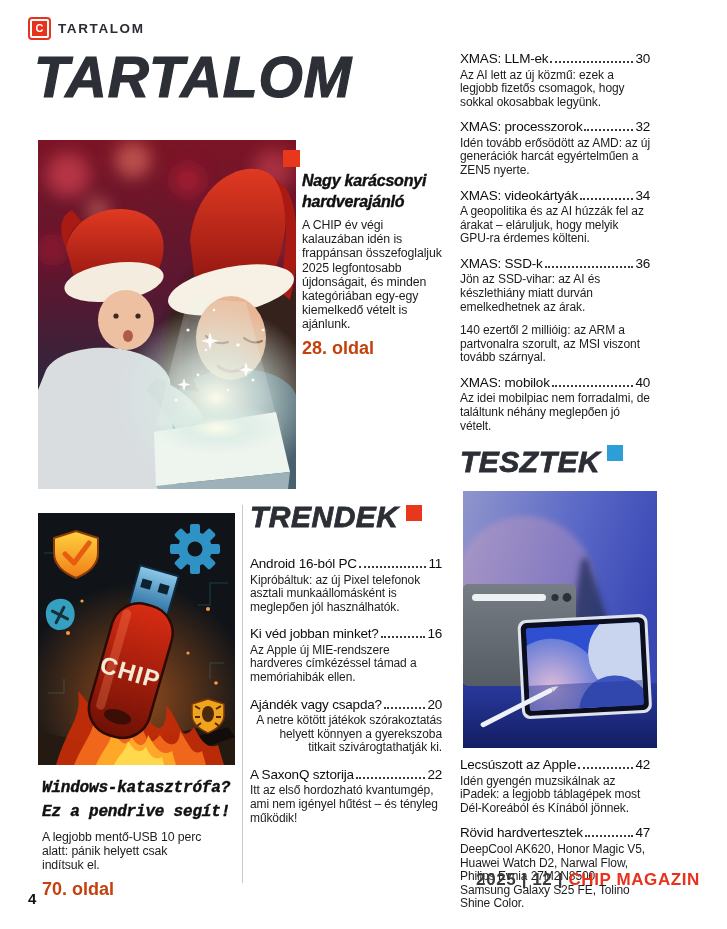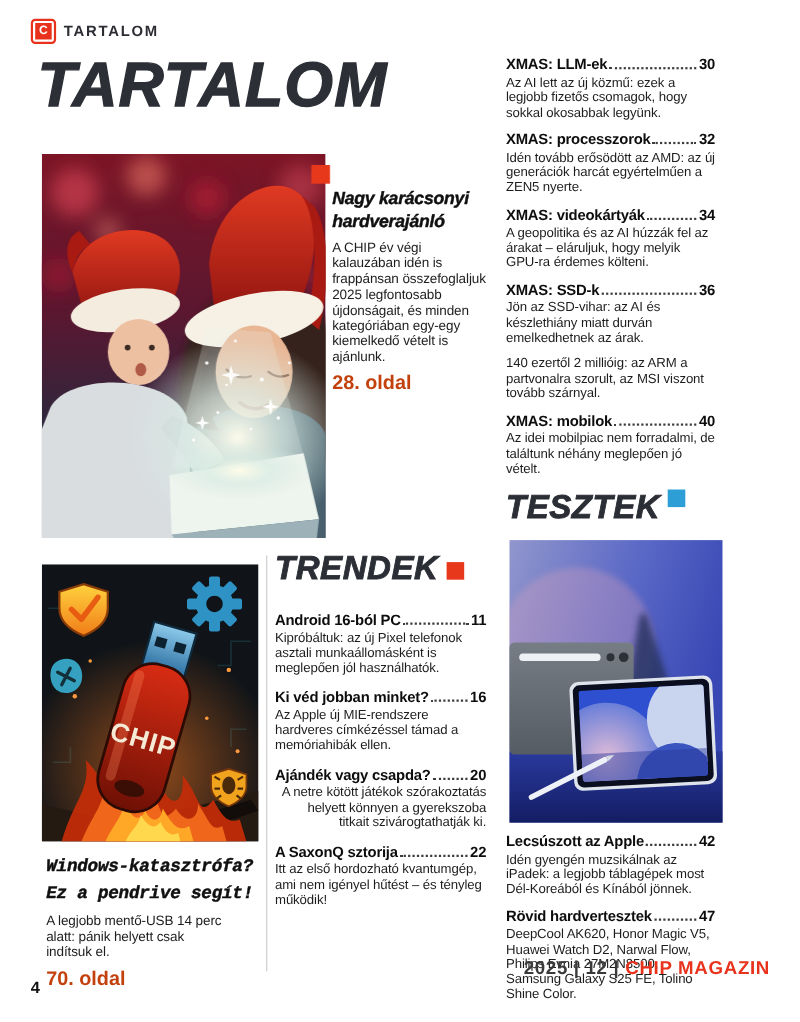--- a/index.html
+++ b/index.html
@@ -21,21 +21,21 @@
   
   .section-head{display:flex;align-items:flex-start;}
   .section-title{font-size:30px;line-height:30px;font-style:italic;font-weight:900;color:#2b2e35;
       -webkit-text-stroke:0.8px #2b2e35;letter-spacing:0.5px;}
   .sq{width:16px;height:16px;display:inline-block;}
   .sq-red{background:#e8381c;}
   .sq-blue{background:#2d9fd6;}
 
   
   .toc-entry{margin-bottom:10px;}
-  .trow{display:flex;align-items:flex-end;font-weight:bold;font-size:13.5px;color:#0d0d0d;letter-spacing:-0.2px;cursor:pointer;}
+  .trow{display:flex;align-items:flex-end;font-weight:normal;font-size:13.5px;color:#0d0d0d;letter-spacing:-0.2px;cursor:pointer;}
   .trow .t{white-space:nowrap;}
   .leader{flex:1;margin:0 2px 3px 2px;border-bottom:2px dotted #3c3c3c;min-width:8px;}
   .toc-desc{margin:2.5px 0 0;font-size:12px;line-height:13.6px;letter-spacing:-0.1px;color:#1d1d1d;}
 
   
   .feature-title{font-size:16px;line-height:21px;font-style:italic;font-weight:900;color:#101010;
       -webkit-text-stroke:0.4px #101010;letter-spacing:-0.2px;}
   .feature-desc{margin:6px 0 0;font-size:12.3px;line-height:14.2px;color:#1d1d1d;letter-spacing:-0.1px;}
   .page-ref{margin-top:6px;font-size:18px;font-weight:bold;color:#c2410c;}
 
@@ -240,28 +240,28 @@
         <path d="M162,196 l-5,-3 M178,196 l5,-3 M162,204 l-5,0 M178,204 l5,0 M163,210 l-4,3 M177,210 l4,3" stroke="#4a2a08" stroke-width="2"></path>
       </g>
     </svg>
   </div>
 
   <div class="abs" style="left:42px;top:776px;width:200px;">
     <div class="feature-title" style="font-size:16px;line-height:24px;font-family:Liberation Mono, monospace;">
       <div>Windows-katasztrófa?</div>
       <div>Ez a pendrive segít!</div>
     </div>
-    <p class="feature-desc" style="width:170px;">A legjobb mentő-USB 14 perc alatt: pánik helyett csak indítsuk el.</p>
+    <p class="feature-desc" style="width:170px;">A legjobb mentő-USB 10 perc alatt: pánik helyett csak indítsuk el.</p>
     <div class="page-ref">70. oldal</div>
   </div>
 
   <div class="abs divider"></div>
 
   <div class="abs" style="left:250px;top:502px;width:192px;">
-    <div class="section-head" style="margin-bottom:24px;align-items:center;">
+    <div class="section-head" style="margin-bottom:24px;">
       <span class="section-title">TRENDEK</span>
       <span class="sq sq-red" style="margin-left:7px;margin-top:3px;"></span>
     </div>
 
 
     <div class="toc-entry" style="margin-bottom:12px;">
       <div class="trow">
         <span class="t">Android 16-ból PC</span>
         <span class="leader"></span>
         <span class="pg">11</span>

